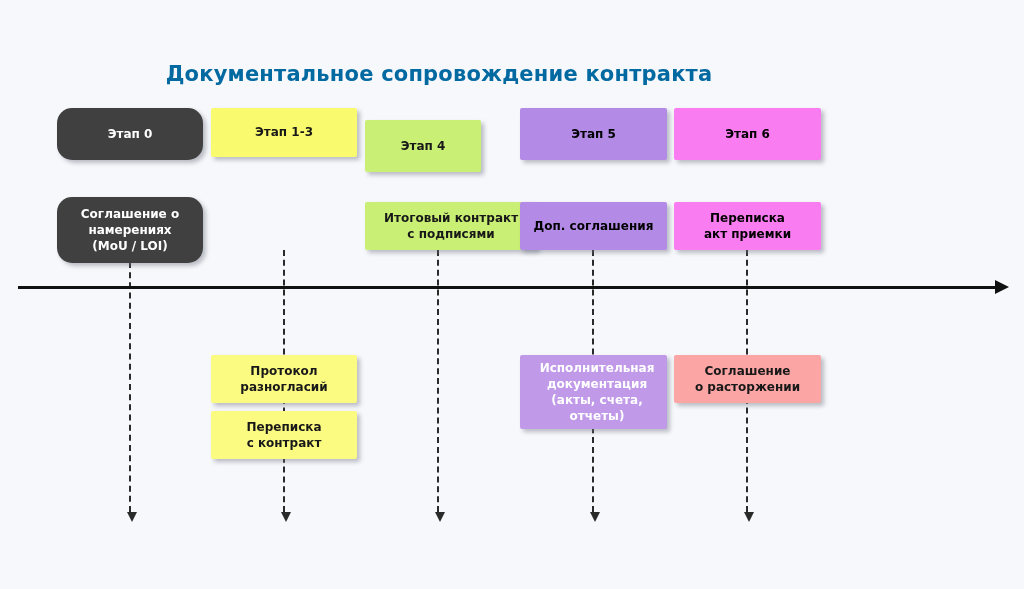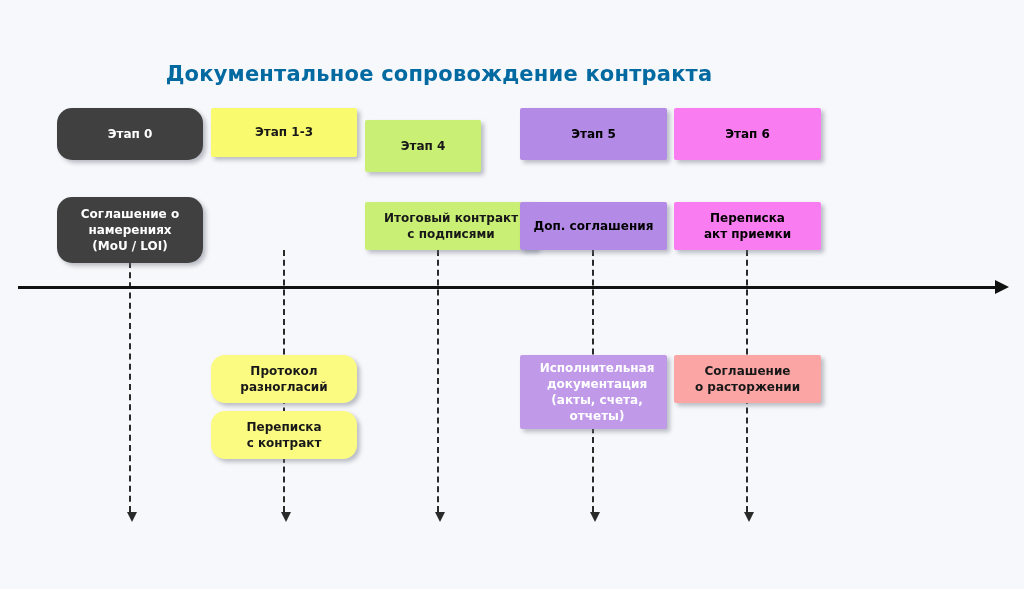--- a/index.html
+++ b/index.html
@@ -39,21 +39,21 @@
     box-shadow: 3px 3px 4px rgba(110,115,130,0.45);
     z-index: 2;
     padding: 2px 4px;
     box-sizing: border-box;
   }
   .c-blue   { background: #404040; color: #ffffff; border-radius: 15px; }
   .c-yellow { background: #fafa6e; color: #181818; }
   .c-green  { background: #c9ef75; color: #181818; }
   .c-purple { background: #b38ae6; color: #000000; }
   .c-pink   { background: #f97df0; color: #000000; }
-  .c-yellow-l { background: #fbfb82; color: #181818; border-radius: 14px; }
+  .c-yellow-l { background: #fbfb82; color: #181818; }
   .c-purple-l { background: #c09ae9; color: #ffffff; padding-left: 11px; }
   .c-pink-l   { background: #fca5a5; color: #181818; }
   .vline {
     position: absolute;
     width: 0;
     border-left: 2px dashed #2a2a2a;
     z-index: 1;
   }
   .arrow-down {
     position: absolute;

